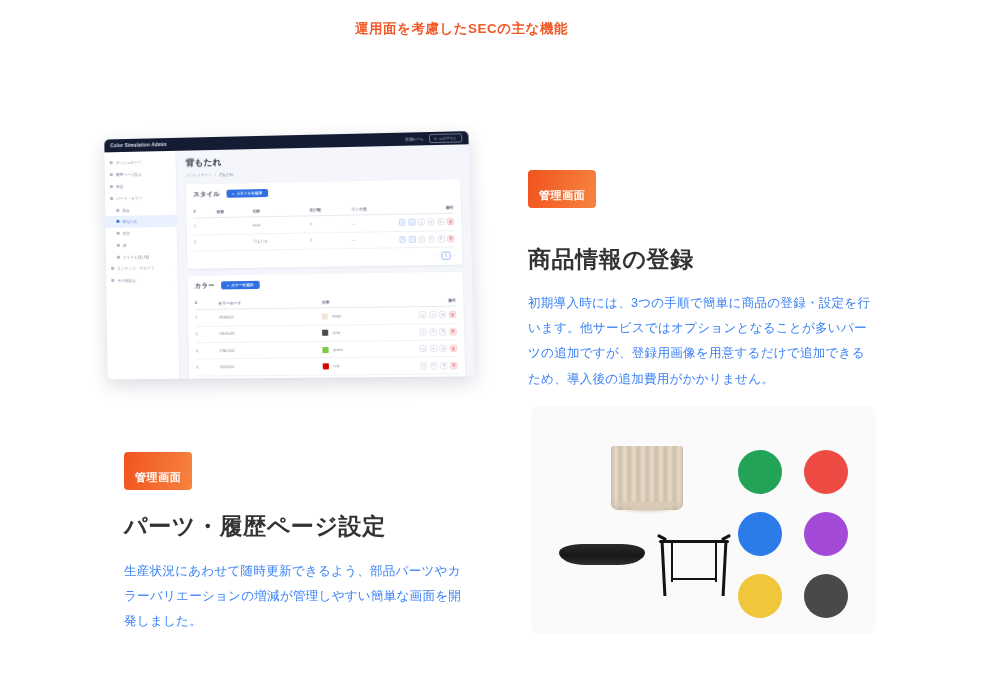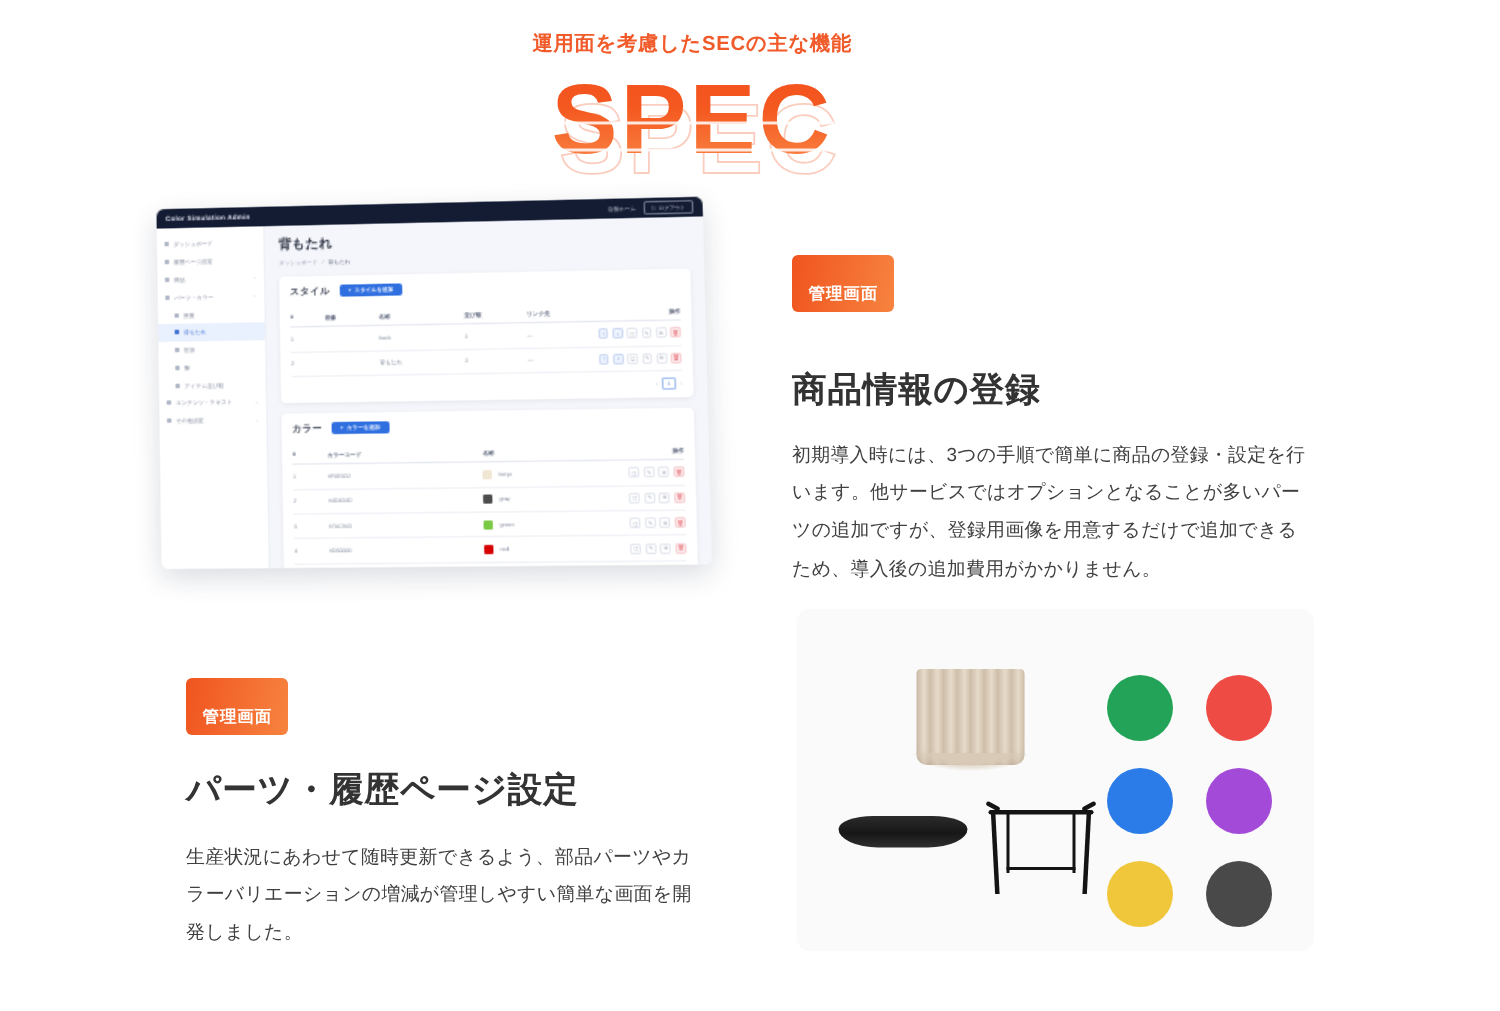--- a/index.html
+++ b/index.html
@@ -114,21 +114,21 @@
   .badge {
     display: inline-block; font-size: 11px; font-weight: 700; color: #fff;
     background: linear-gradient(100deg, #f0541f 0%, #f7833f 100%);
     border-radius: 4px; padding: 18px 11px 5px 11px; letter-spacing: .6px;
   }
   .blk-title {
     font-size: 23px; font-weight: 700; color: #333333;
     letter-spacing: .6px; margin-top: 36px;
   }
   .blk-body {
-    font-size: 12.6px; color: #404040; line-height: 2.0;
+    font-size: 12.6px; color: #3b82f6; line-height: 2.0;
     letter-spacing: .2px; margin-top: 16px;
   }
   .sec-right { position: absolute; left: 528px; top: 170px; width: 348px; }
   .sec-left  { position: absolute; left: 124px; top: 452px; width: 345px; }
   .sec-left .blk-title { margin-top: 21px; }
   .sec-left .blk-body { margin-top: 17px; line-height: 2.0; }
 
   
   .prod-card {
     position: absolute; left: 531px; top: 406px;
@@ -172,26 +172,20 @@
   }
   .dot { width: 44px; height: 44px; border-radius: 50%; }
 </style>
 </head>
 <body>
 
 <div class="page">
 
   <div class="header">
     <div class="eyebrow">運用面を考慮したSECの主な機能</div>
-    <div class="spec-wrap">
-      <div class="spec-ghost">SPEC</div>
-      <div class="spec-main">SPEC</div>
-      <div class="spec-strike s1"></div>
-      <div class="spec-strike s2"></div>
-    </div>
   </div>
 
   <div class="admin-shot">
     <div class="ad-topbar">
       <div class="ad-brand">Color Simulation Admin</div>
       <div class="ad-topright">
         <div class="ad-tr-link">店舗ホーム</div>
         <div class="ad-logout">
           <span>⎋</span>
           <span>ログアウト</span>

